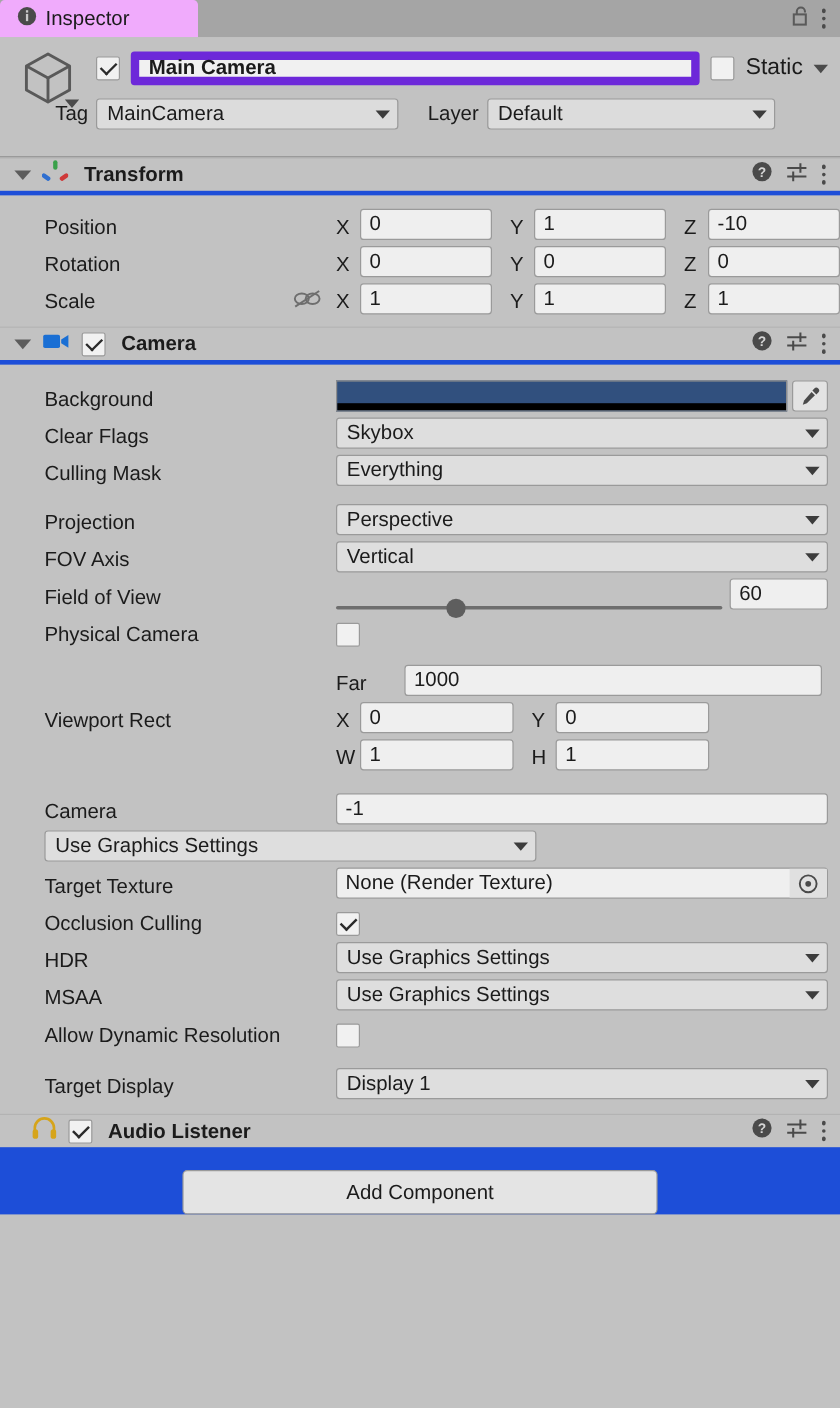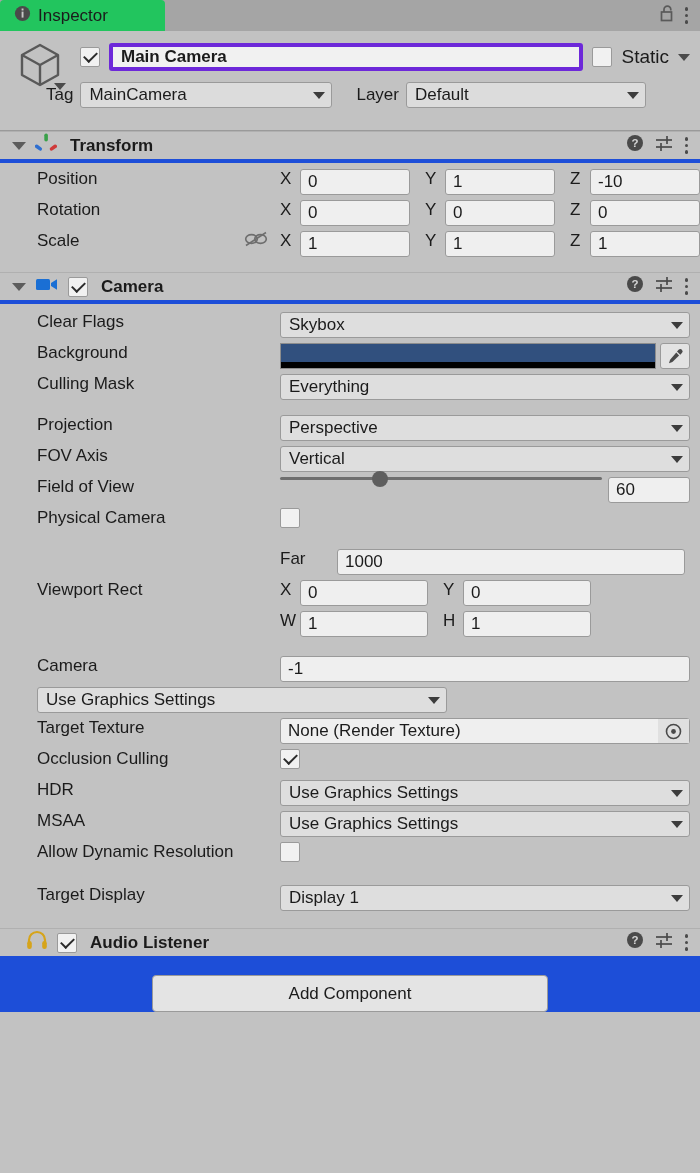--- a/index.html
+++ b/index.html
@@ -17,21 +17,21 @@
   
   .tabbar {
     height: 31px;
     background: #a5a5a5;
     position: relative;
     display: flex;
     align-items: stretch;
   }
   .tab {
     width: 165px;
-    background: #22c55e;
+    background: #f0abfc;
     display: flex;
     align-items: center;
     gap: 7px;
     padding-left: 14px;
     box-sizing: border-box;
     border-top-left-radius: 4px;
     border-top-right-radius: 4px;
   }
   .tab-label { font-size: 17px; color: #1b1b1b; }
   .tabbar-right {
@@ -75,21 +75,21 @@
     content: "";
     width: 11px; height: 6px;
     border-left: 2.4px solid #2a2a2a;
     border-bottom: 2.4px solid #2a2a2a;
     transform: rotate(-45deg) translate(1px,-1px);
   }
   .namefield {
     flex: 1 1 auto;
     height: 28px;
     background: #f1f1f1;
-    border: 4px solid #6d28d9;
+    border: 7px solid #6d28d9;
     border-radius: 3px;
     box-sizing: border-box;
     display: flex; align-items: center;
     padding-left: 8px;
     font-weight: bold;
     font-size: 17px;
   }
   .static-lbl { font-size: 19px; white-space: nowrap; }
   .caret-dn {
     width: 0; height: 0;
@@ -141,21 +141,21 @@
     display: flex; align-items: center; gap: 11px;
     padding-right: 12px;
   }
   
   .comp-body {
     background: #c2c2c2;
     padding: 0;
     position: relative;
   }
   .row {
-    display: flex; align-items: flex-start;
+    display: flex; align-items: flex-end;
     height: 31px;
     padding-left: 37px;
     box-sizing: border-box;
   }
   .row .lbl {
     width: 243px;
     flex: 0 0 auto;
     font-size: 17px;
     color: #1b1b1b;
     white-space: nowrap;
@@ -386,37 +386,37 @@
         <i></i>
         <i></i>
       </span>
   </div>
 </div>
 
 <div class="comp-body">
   <div style="height:8px"></div>
 
   <div class="row">
-    <span class="lbl">Clear Flags</span>
-    <div class="popup" style="width:410px;height:26px;background:#dedede">
-      <span>Skybox</span>
-      <span class="arrow"></span>
-    </div>
-  </div>
-
-  <div class="row">
     <span class="lbl">Background</span>
     <div class="colorswatch" id="bg-swatch" style="width: 376px; background: rgb(49, 80, 126);">
       <div class="alpha" style="background: rgb(0, 0, 0);"></div>
     </div>
     <div class="icon-btn" style="margin-left:4px">
       <svg width="17" height="17" viewBox="0 0 17 17">
         <path d="M11.6 1.8 a2.3 2.3 0 0 1 3.3 3.3 l-1.6 1.6 -3.3-3.3 Z" fill="#4a4a4a"></path>
         <path d="M9.3 4.6 L12.1 7.4 L5.4 14.1 L2 15.2 L3.1 11.8 Z" fill="#4a4a4a"></path>
       </svg>
+    </div>
+  </div>
+
+  <div class="row">
+    <span class="lbl">Clear Flags</span>
+    <div class="popup" style="width:410px;height:26px;background:#dedede">
+      <span>Skybox</span>
+      <span class="arrow"></span>
     </div>
   </div>
 
   <div class="row">
     <span class="lbl">Culling Mask</span>
     <div class="popup" style="width:410px;background:#dedede">
       <span>Everything</span>
       <span class="arrow"></span>
     </div>
   </div>

